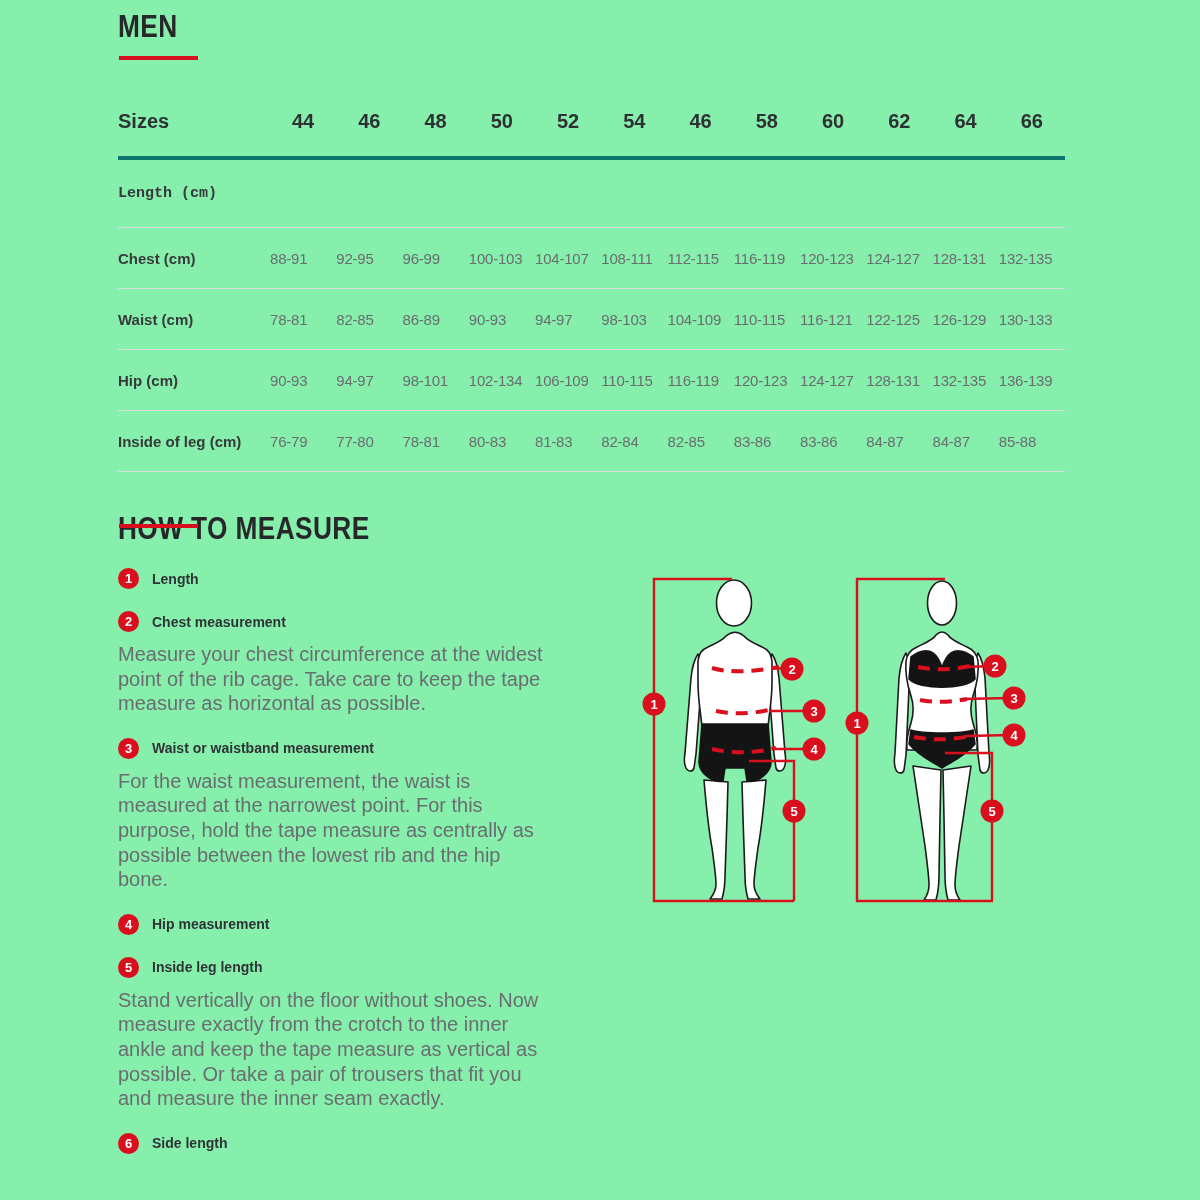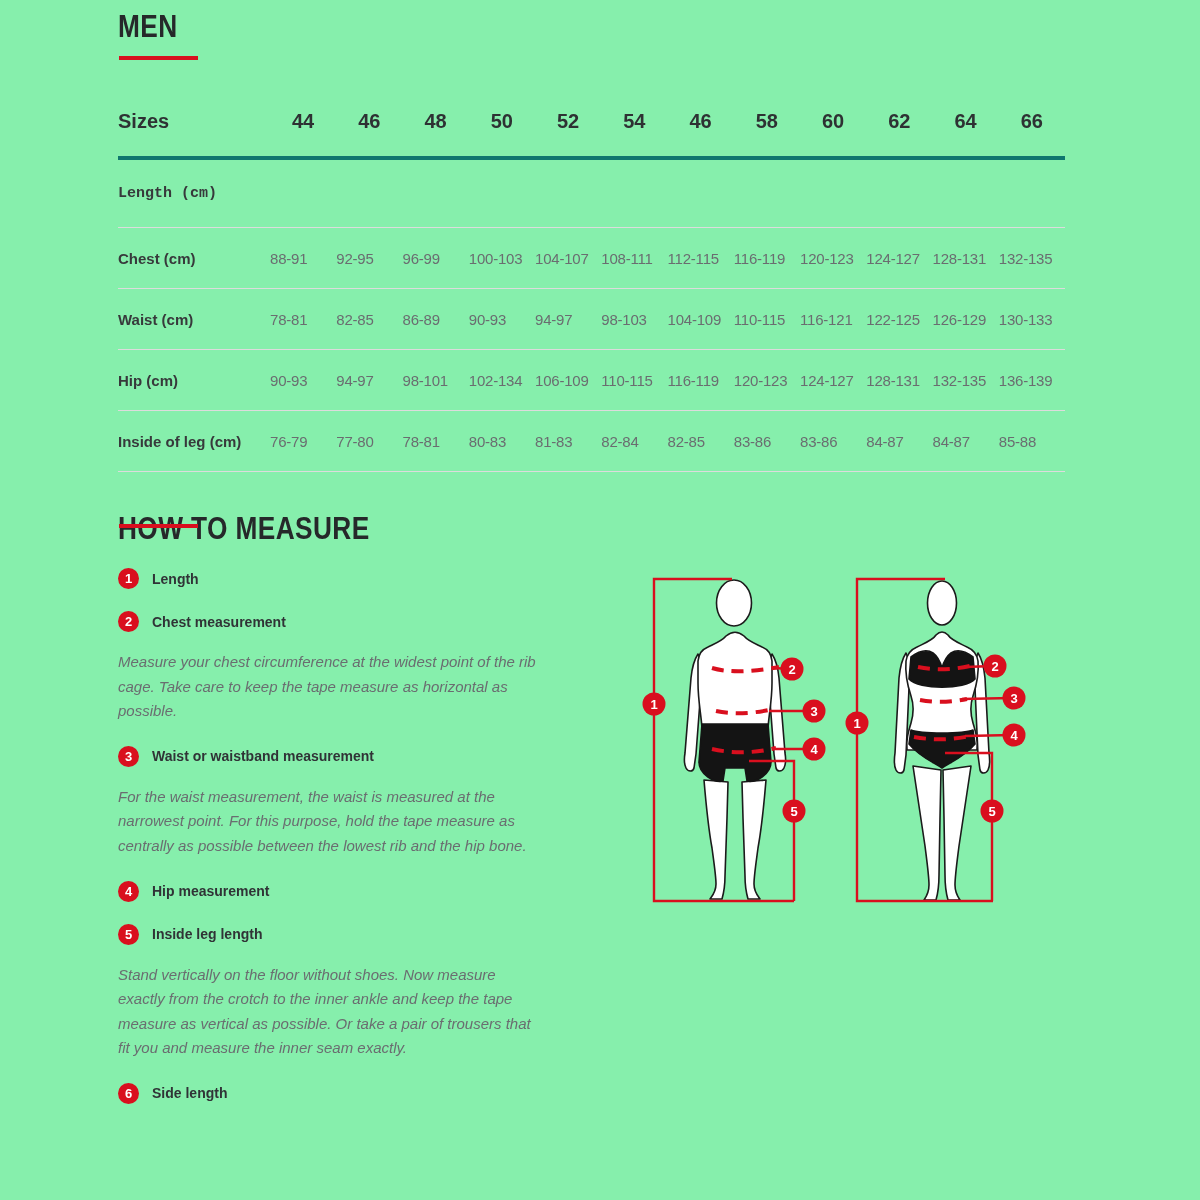--- a/index.html
+++ b/index.html
@@ -27,21 +27,21 @@
   .t-span { grid-column:2 / span 12; font-size:15px; color:#6a6d70; text-align:center; }
 
   
   .measure-col { position:absolute; left:118px; top:556px; width:428px; }
   .m-item { display:flex; align-items:center; gap:13px; margin-top:22px; }
   .m-item.first { margin-top:12px; }
   .m-badge { flex:0 0 auto; width:21px; height:21px; border-radius:50%; background:#d90f1e;
              color:#fff; font-size:13px; font-weight:700; display:flex; align-items:center;
              justify-content:center; }
   .m-title { font-size:14px; font-weight:700; color:#303336; }
-  .m-desc { margin-top:18px; font-size:15px; line-height:24.6px; color:#6a6d70;font-style:italic; }
+  .m-desc { margin-top:10px; font-size:20px; line-height:24.6px; color:#6a6d70; }
 
   
   .diagram { position:absolute; left:628px; top:558px; width:430px; height:362px; }
   .fig { position:absolute; top:0; }
   .fig-man { left:0; }
   .fig-woman { left:217px; }
 </style>
 </head>
 <body>
 

